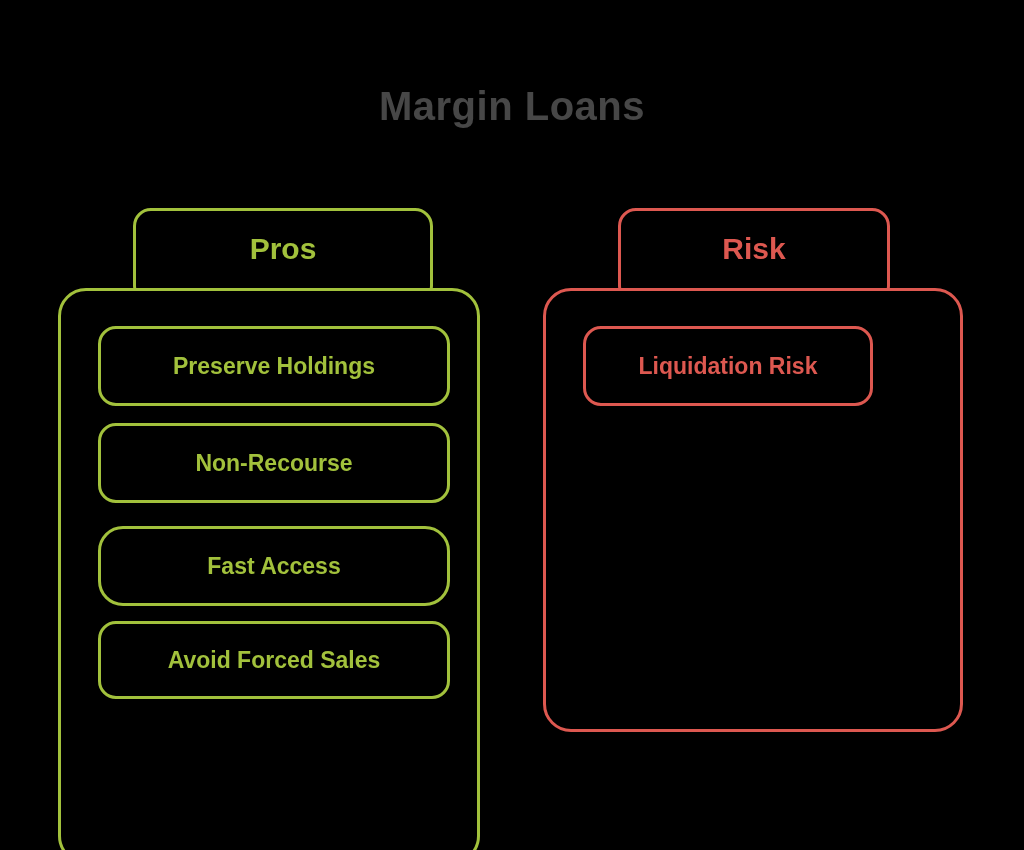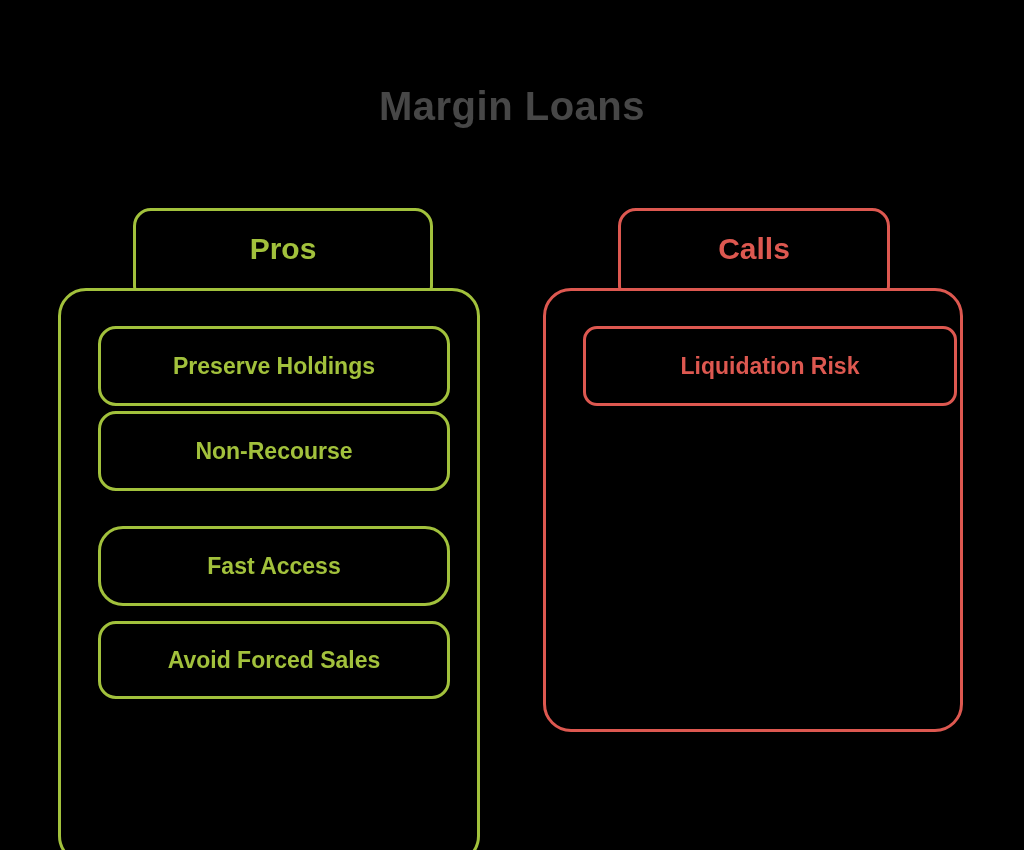--- a/index.html
+++ b/index.html
@@ -64,29 +64,29 @@
     font-weight: 700;
     background: transparent;
   }
   
   .pros .tab, .pros .container, .pros .item { border-color: var(--pros-color, #a2c13c); }
   .pros .tab, .pros .item { color: var(--pros-color, #a2c13c); }
   .pros .tab { left: 133px; top: 208px; width: 300px; height: 96px; }
   .pros .container { left: 58px; top: 288px; width: 422px; height: 576px; }
   .pros .item { width: 352px; }
   .pros .item:nth-of-type(1) { top: 35px; }
-  .pros .item:nth-of-type(2) { top: 120px; }
+  .pros .item:nth-of-type(2) { top: 132px; }
   .pros .item:nth-of-type(3) { top: 235px; border-radius: 25px; }
   .pros .item:nth-of-type(4) { top: 330px; height: 78px; }
   
   .cons .tab, .cons .container, .cons .item { border-color: var(--cons-color, #dd5850); }
   .cons .tab, .cons .item { color: var(--cons-color, #dd5850); }
   .cons .tab { left: 618px; top: 208px; width: 272px; height: 96px; }
   .cons .container { left: 543px; top: 288px; width: 420px; height: 444px; }
-  .cons .item { width: 374px; border-radius: 14px; }
+  .cons .item { width: 290px; }
   .cons .item:nth-of-type(1) { top: 35px; }
   .cons .item:nth-of-type(2) { top: 132px; }
 </style>
 </head>
 <body>
 
 <div class="canvas">
 
   <h1 class="title">Margin Loans</h1>
 
@@ -105,21 +105,21 @@
         <span>Fast Access</span>
       </div>
       <div class="item">
         <span>Avoid Forced Sales</span>
       </div>
     </div>
   </section>
 
   <section class="cons">
     <div class="tab">
-      <span>Calls</span>
+      <span>Risk</span>
     </div>
     <div class="container">
       <div class="item">
         <span>Liquidation Risk</span>
       </div>
     </div>
   </section>
 
 </div>
 

